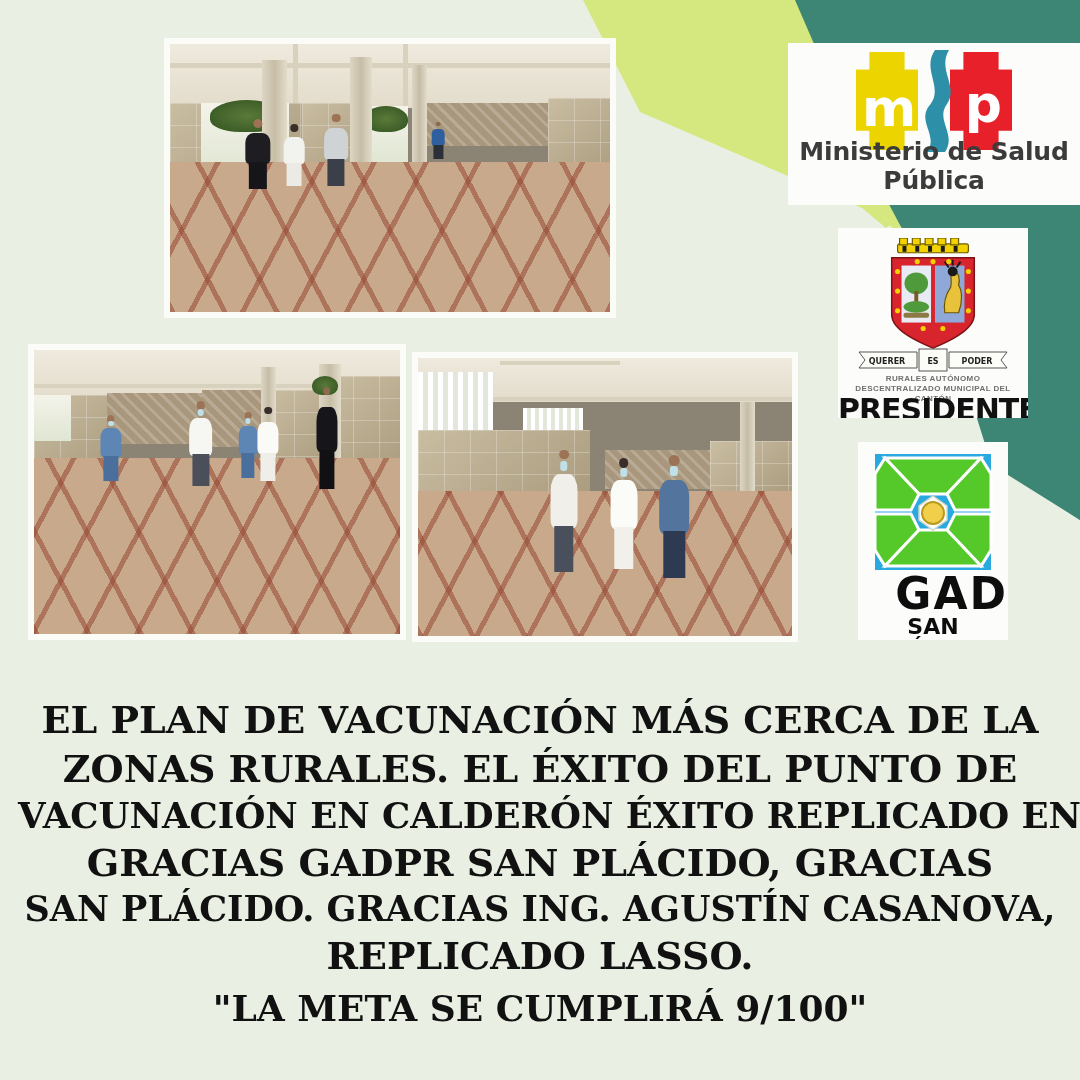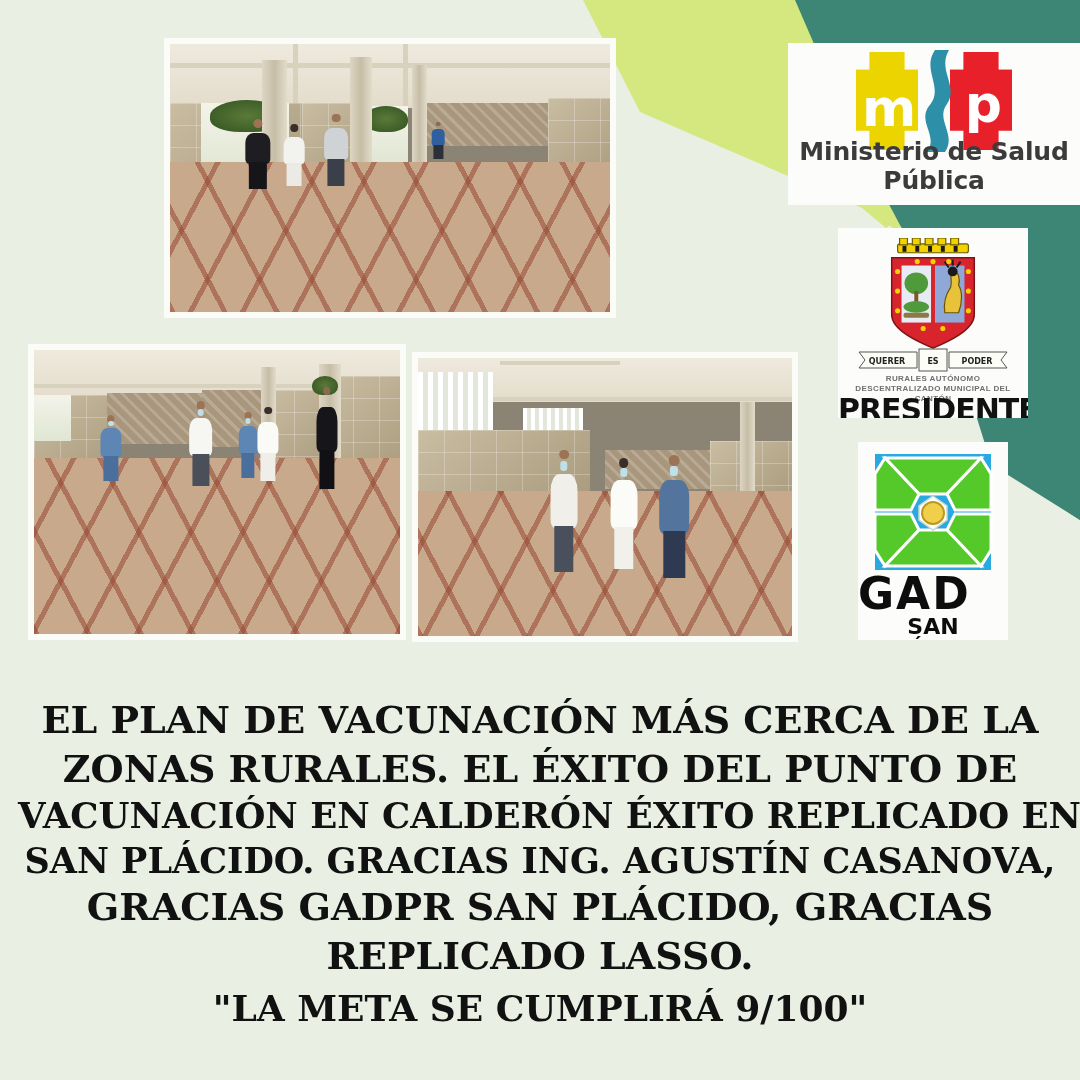--- a/index.html
+++ b/index.html
@@ -118,21 +118,21 @@
   .pvj-sub { position:absolute; left:4px; right:4px; top:146px; text-align:center;
              font-family:"Liberation Sans", sans-serif; font-size:8px; font-weight:600;
              color:#6f6f6f; line-height:1.25; letter-spacing:.4px; }
   .pvj-name { position:absolute; left:0; right:0; top:164px; text-align:center;
               font-family:"DejaVu Sans", sans-serif; font-weight:700; font-size:30px;
               color:#111; letter-spacing:-1px; }
 
   
   .gad-mark { position:absolute; left:50%; top:8px; transform:translateX(-50%);
               width:132px; height:124px; }
-  .gad-name { position:absolute; left:0; right:0; top:130px; text-align:left;
+  .gad-name { position:absolute; left:0; right:0; top:130px; text-align:right;
               font-family:"DejaVu Sans", sans-serif; font-weight:700; font-size:44px;
               color:#0d0d0d; letter-spacing:2px; line-height:1; }
   .gad-sub  { position:absolute; left:0; right:0; top:174px; text-align:center;
               font-family:"DejaVu Sans", sans-serif; font-weight:700; font-size:22px;
               color:#0d0d0d; letter-spacing:0px; line-height:1; }
 
   
   .caption {
     position:absolute; left:0; right:0; top:676px;
     text-align:center;
@@ -469,19 +469,19 @@
       <circle cx="66" cy="63" r="11" fill="#f2cf4a" stroke="#b79a20" stroke-width="2"></circle>
     </svg>
     <div class="gad-name">GAD</div>
     <div class="gad-sub">SAN PLÁCIDO</div>
   </div>
 
   <div class="caption">
     <span class="line" style="font-size: 38px; margin-top: 20px;">EL PLAN DE VACUNACIÓN MÁS CERCA DE LA</span>
     <span class="line" style="font-size: 38px;">ZONAS RURALES. EL ÉXITO DEL PUNTO DE</span>
     <span class="line" style="font-size: 35.5px;">VACUNACIÓN EN CALDERÓN ÉXITO REPLICADO EN</span>
+    <span class="line" style="font-size: 38px;">GRACIAS GADPR SAN PLÁCIDO, GRACIAS</span>
     <span class="line" style="font-size: 35px;">SAN PLÁCIDO. GRACIAS ING. AGUSTÍN CASANOVA,</span>
-    <span class="line" style="font-size: 38px;">GRACIAS GADPR SAN PLÁCIDO, GRACIAS</span>
     <span class="line" style="font-size: 38px;">REPLICADO LASSO.</span>
     <span class="line quote" style="font-size: 36px;">"LA META SE CUMPLIRÁ 9/100"</span>
   </div>
 
 </div>
 
 </body></html>

